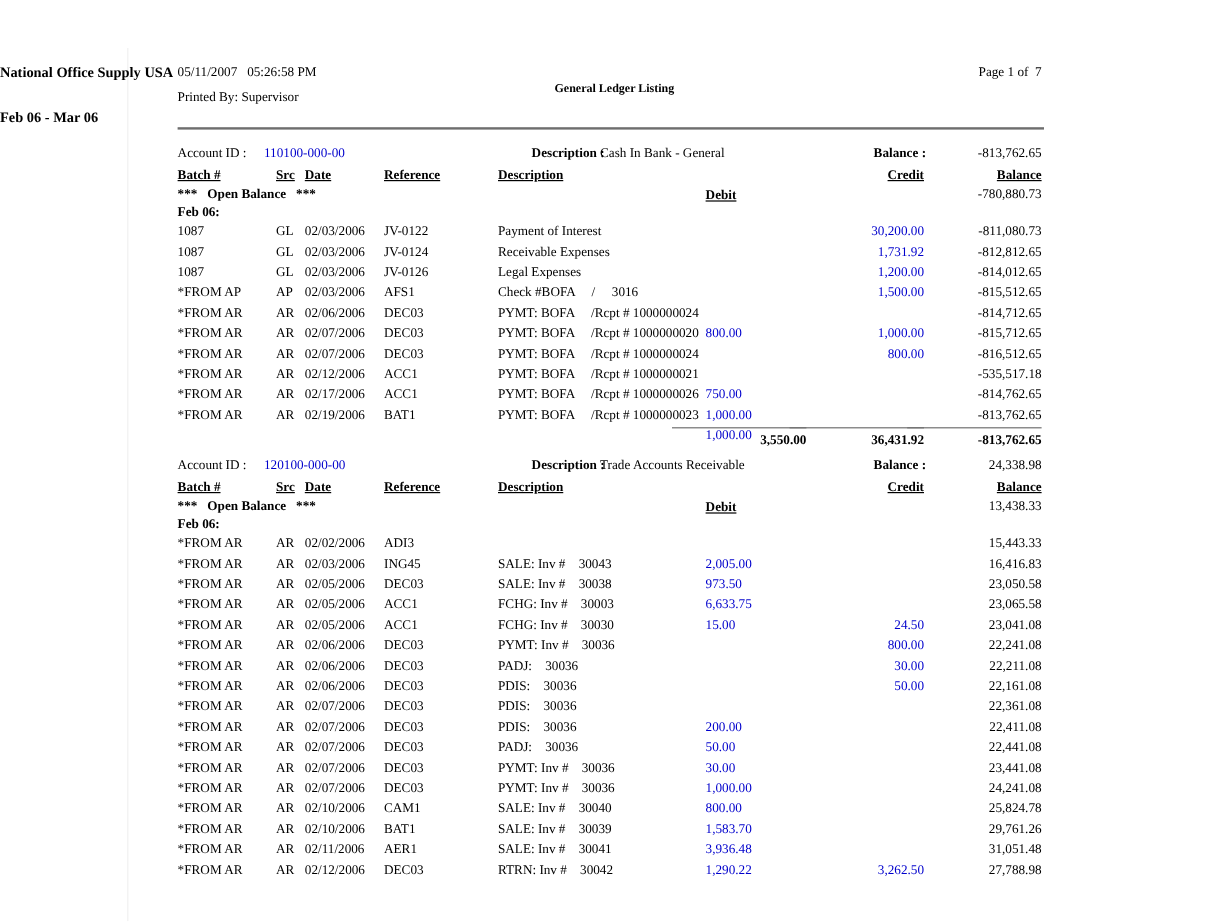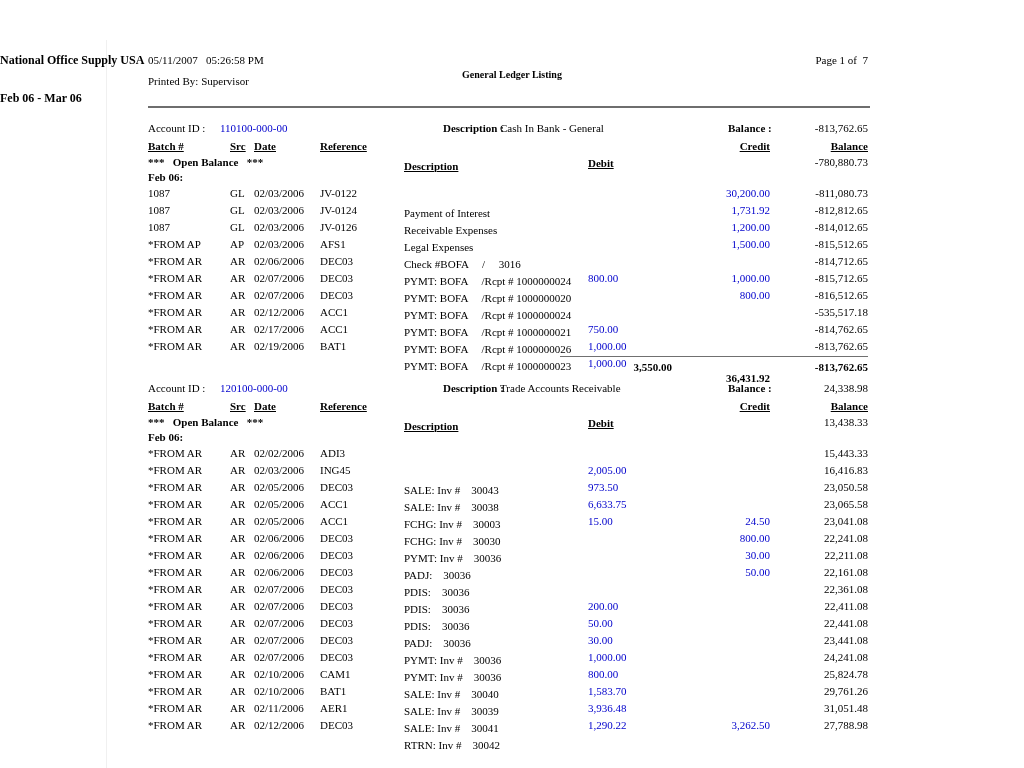--- a/index.html
+++ b/index.html
@@ -28,34 +28,34 @@
   .openbal-row{position:relative;height:16px;}
   .month-row{position:relative;height:15px;font-weight:bold;}
   .trow{position:relative;height:17px;}
   .totals-row{position:relative;height:25px;}
 
   .cell{position:absolute;top:0;line-height:14px;}
   .c-batch{left:0;width:80px;}
   .c-src{left:82px;width:24px;}
   .c-date{left:106px;width:66px;}
   .c-ref{left:172px;width:92px;}
-  .c-desc{left:256px;width:230px;white-space:pre;overflow:hidden;margin-top:20px;}
+  .c-desc{left:267px;width:230px;white-space:pre;overflow:hidden;}
   .c-debit{left:440px;width:84px;text-align:left;margin-top:17px;}
   .c-credit{left:532px;width:90px;text-align:right;}
   .c-bal{left:630px;width:90px;text-align:right;}
   .u{text-decoration:underline;}
 
   .l-acctid{left:0;font-weight:normal;}
   .v-acctid{left:72px;}
   .l-desc{left:295px;font-weight:bold;}
   .v-desc{left:352px;}
   .l-bal{left:580px;font-weight:bold;}
 
   .t-debit{left:412px;width:112px;text-align:right;border-top:1px solid #707070;padding-top:3px;font-weight:bold;}
-  .t-credit{left:510px;width:112px;text-align:right;border-top:1px solid #707070;padding-top:14px;font-weight:bold;}
+  .t-credit{left:510px;width:112px;text-align:right;border-top:1px solid #707070;padding-top:3px;font-weight:bold;}
   .t-bal{left:608px;width:112px;text-align:right;border-top:1px solid #707070;padding-top:3px;font-weight:bold;}
 </style>
 </head>
 <body>
 
 <div id="page">
   <div class="page-edge"></div>
 
   <div class="hdr-datetime">05/11/2007   05:26:58 PM</div>
   <div class="hdr-printedby">Printed By: Supervisor</div>

